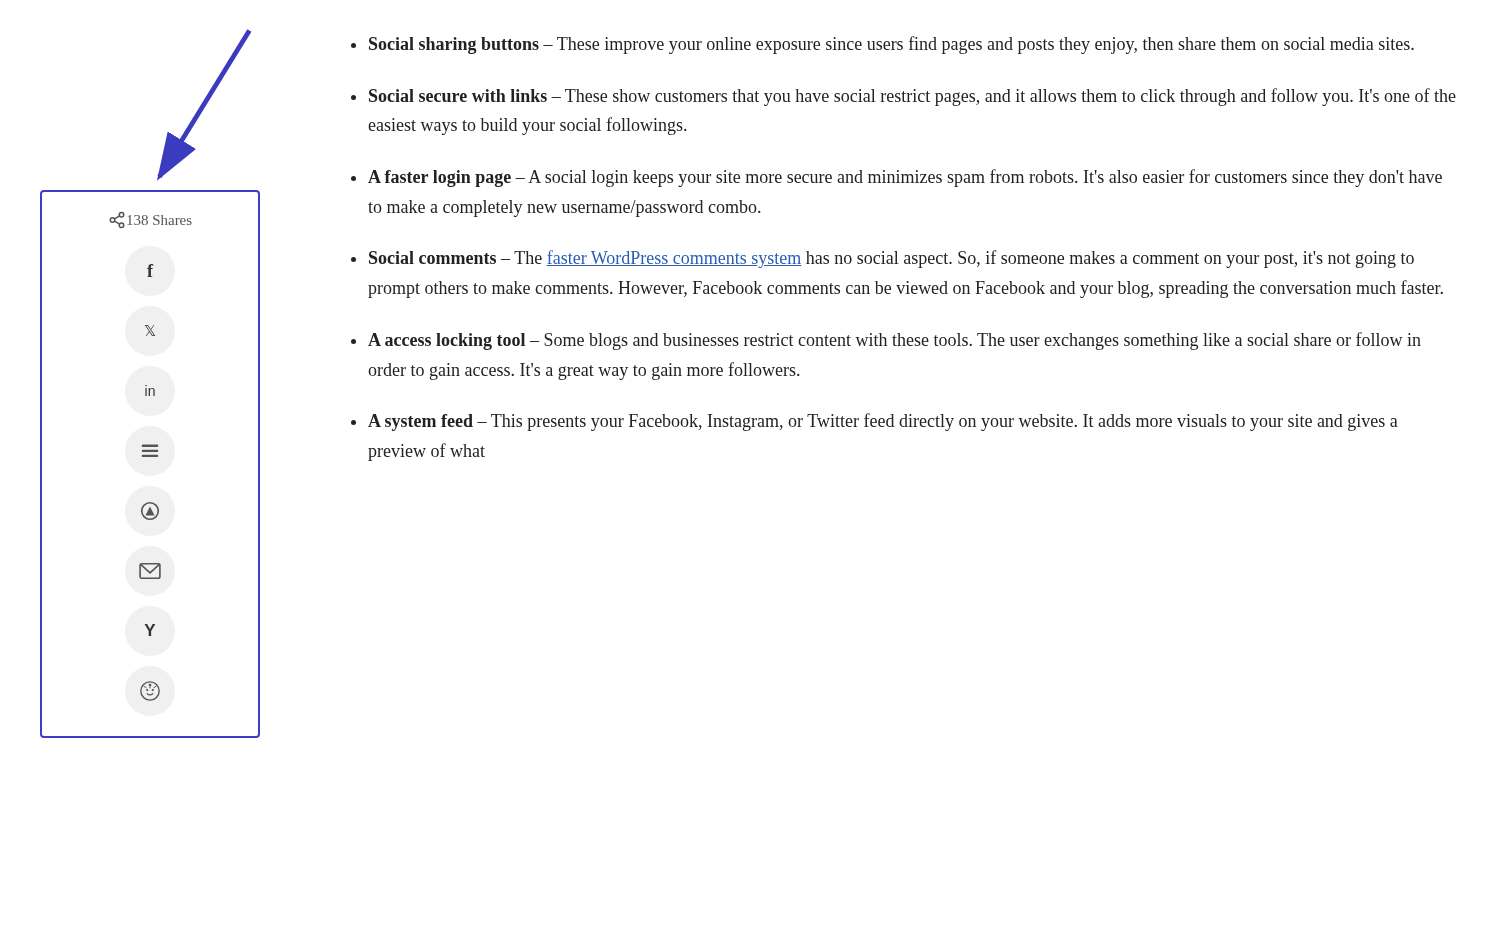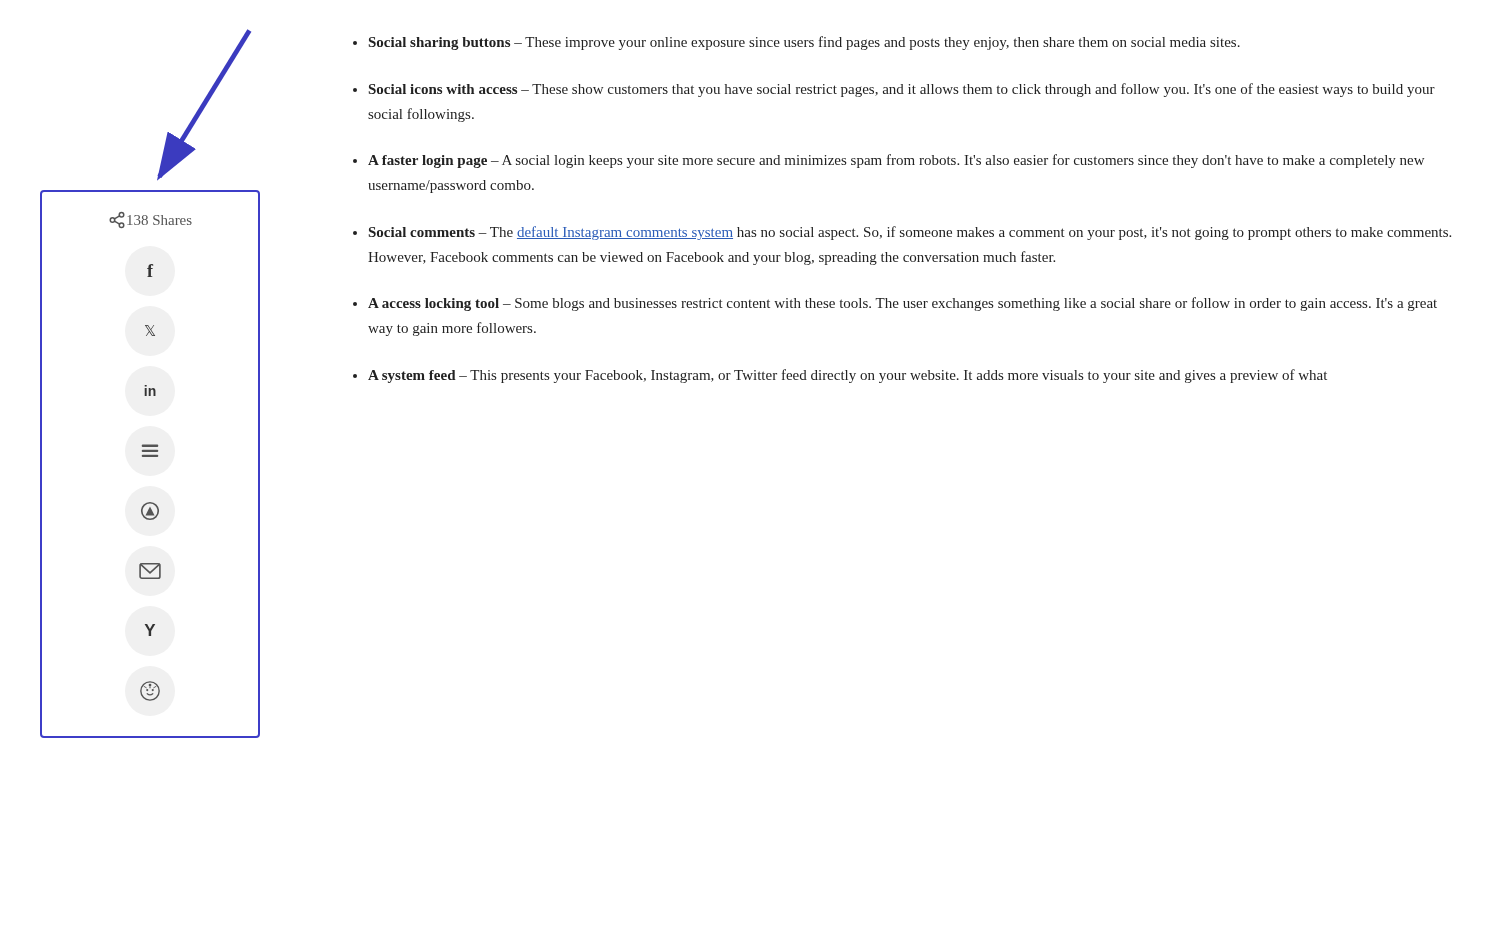--- a/index.html
+++ b/index.html
@@ -88,21 +88,21 @@
     .content-area {
       flex: 1;
       padding-top: 0px;
     }
     .content-list {
       list-style: disc;
       padding-left: 28px;
     }
     .content-list li {
       margin-bottom: 22px;
-      font-size: 15px;
+      font-size: 18px;
       line-height: 1.65;
     }
     .content-list li strong {
       font-weight: 700;
     }
     .content-link {
       color: #2b5cb8;
       text-decoration: underline;
     }
   </style>
@@ -141,21 +141,21 @@
 
         <button class="social-btn">
           <span style="font-family: serif; font-weight: bold; font-size: 18px;">f</span>
         </button>
 
         <button class="social-btn">
           <span style="font-size: 15px; font-weight: normal;">𝕏</span>
         </button>
 
         <button class="social-btn">
-          <span style="font-family: sans-serif; font-weight: bold; font-size: 14px;">in</span>
+          <span style="font-family: sans-serif; font-weight: normal; font-size: 14px;">in</span>
         </button>
 
         <button class="social-btn">
 
           <svg width="22" height="22" viewBox="0 0 24 24" fill="none">
             <rect x="3" y="5" width="18" height="2.5" rx="1" fill="#555"></rect>
             <rect x="3" y="10.5" width="18" height="2.5" rx="1" fill="#555"></rect>
             <rect x="3" y="16" width="18" height="2.5" rx="1" fill="#555"></rect>
           </svg>
         </button>
@@ -199,29 +199,29 @@
   </div>
 
   <div class="content-area">
     <ul class="content-list">
 
       <li>
         <strong>Social sharing buttons</strong><span> – These improve your online exposure since users find pages and posts they enjoy, then share them on social media sites.</span>
       </li>
 
       <li>
-        <strong>Social icons with access</strong><span> – These show customers that you have social restrict pages, and it allows them to click through and follow you. It's one of the easiest ways to build your social followings.</span>
+        <strong>Social secure with links</strong><span> – These show customers that you have social restrict pages, and it allows them to click through and follow you. It's one of the easiest ways to build your social followings.</span>
       </li>
 
       <li>
         <strong>A faster login page</strong><span> – A social login keeps your site more secure and minimizes spam from robots. It's also easier for customers since they don't have to make a completely new username/password combo.</span>
       </li>
 
       <li>
-        <strong>Social comments</strong><span> – The </span><a class="content-link" href="#">default Instagram comments system</a><span> has no social aspect. So, if someone makes a comment on your post, it's not going to prompt others to make comments. However, Facebook comments can be viewed on Facebook and your blog, spreading the conversation much faster.</span>
+        <strong>Social comments</strong><span> – The </span><a class="content-link" href="#">faster WordPress comments system</a><span> has no social aspect. So, if someone makes a comment on your post, it's not going to prompt others to make comments. However, Facebook comments can be viewed on Facebook and your blog, spreading the conversation much faster.</span>
       </li>
 
       <li>
         <strong>A access locking tool</strong><span> –  Some blogs and businesses restrict content with these tools. The user exchanges something like a social share or follow in order to gain access. It's a great way to gain more followers.</span>
       </li>
 
       <li>
         <strong>A system feed</strong><span> – This presents your Facebook, Instagram, or Twitter feed directly on your website. It adds more visuals to your site and gives a preview of what</span>
       </li>
 

